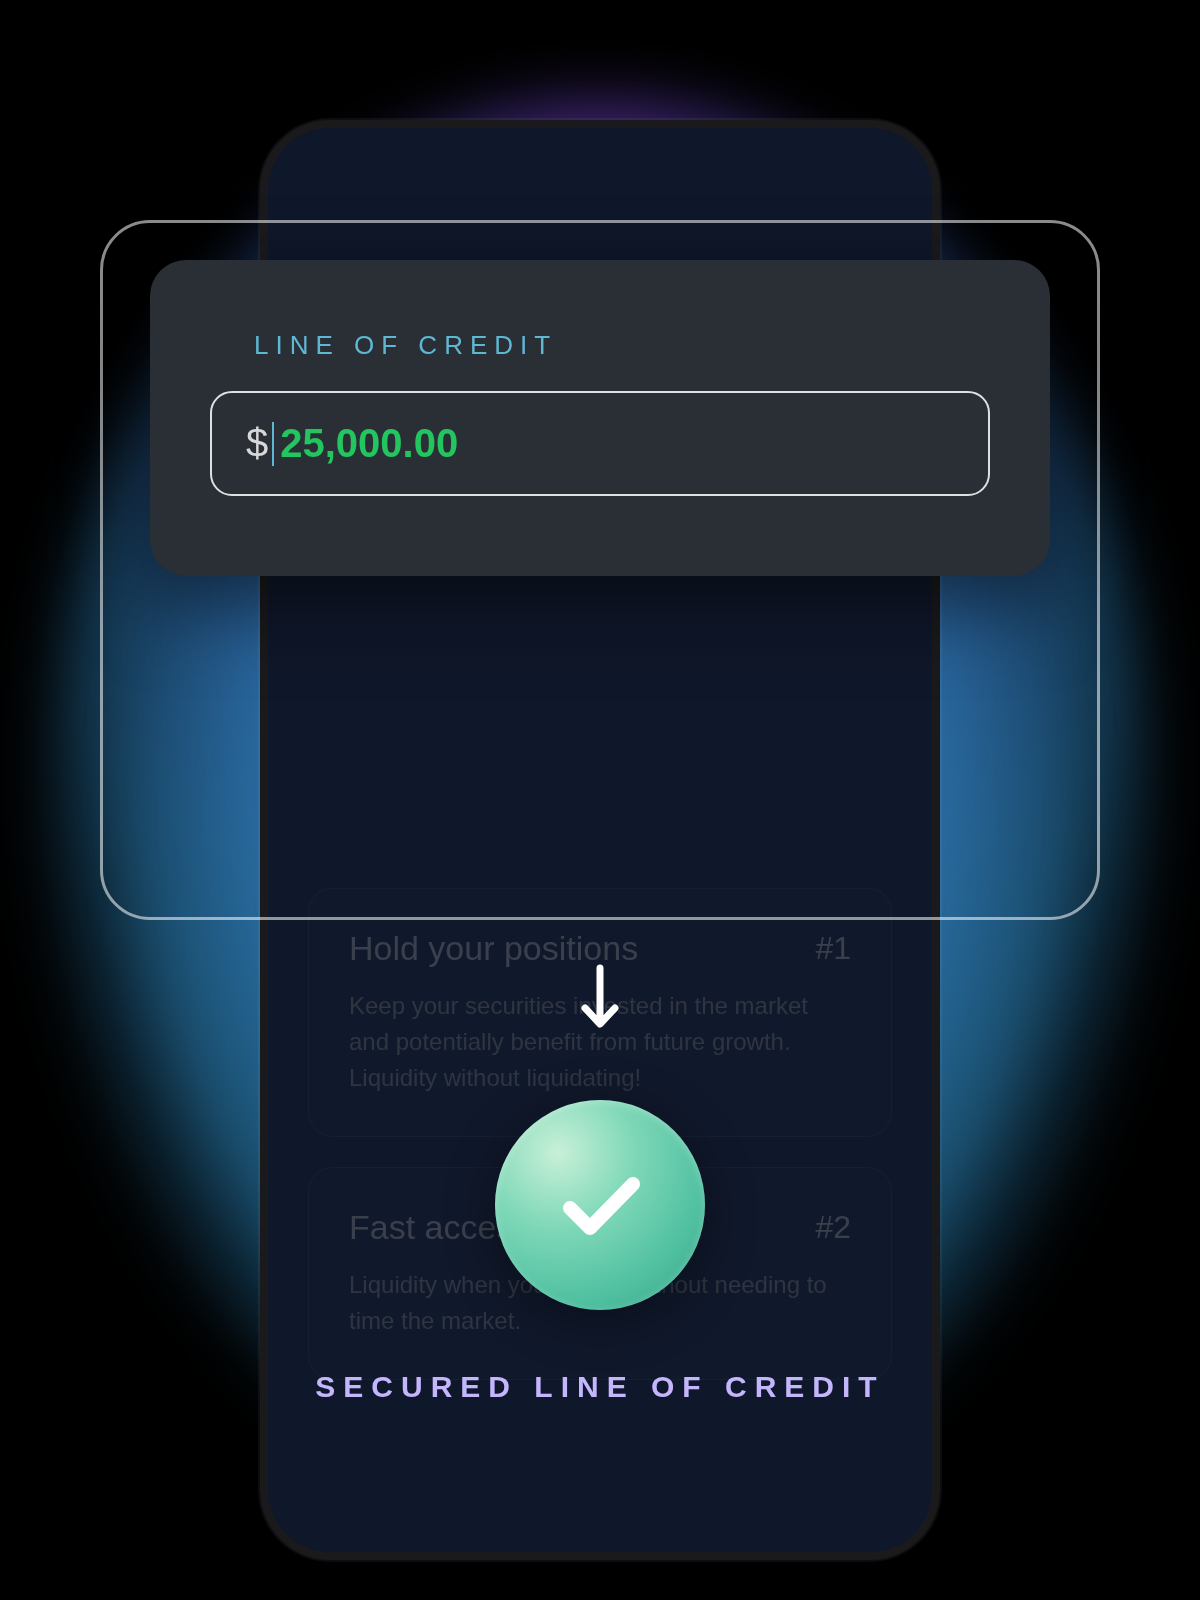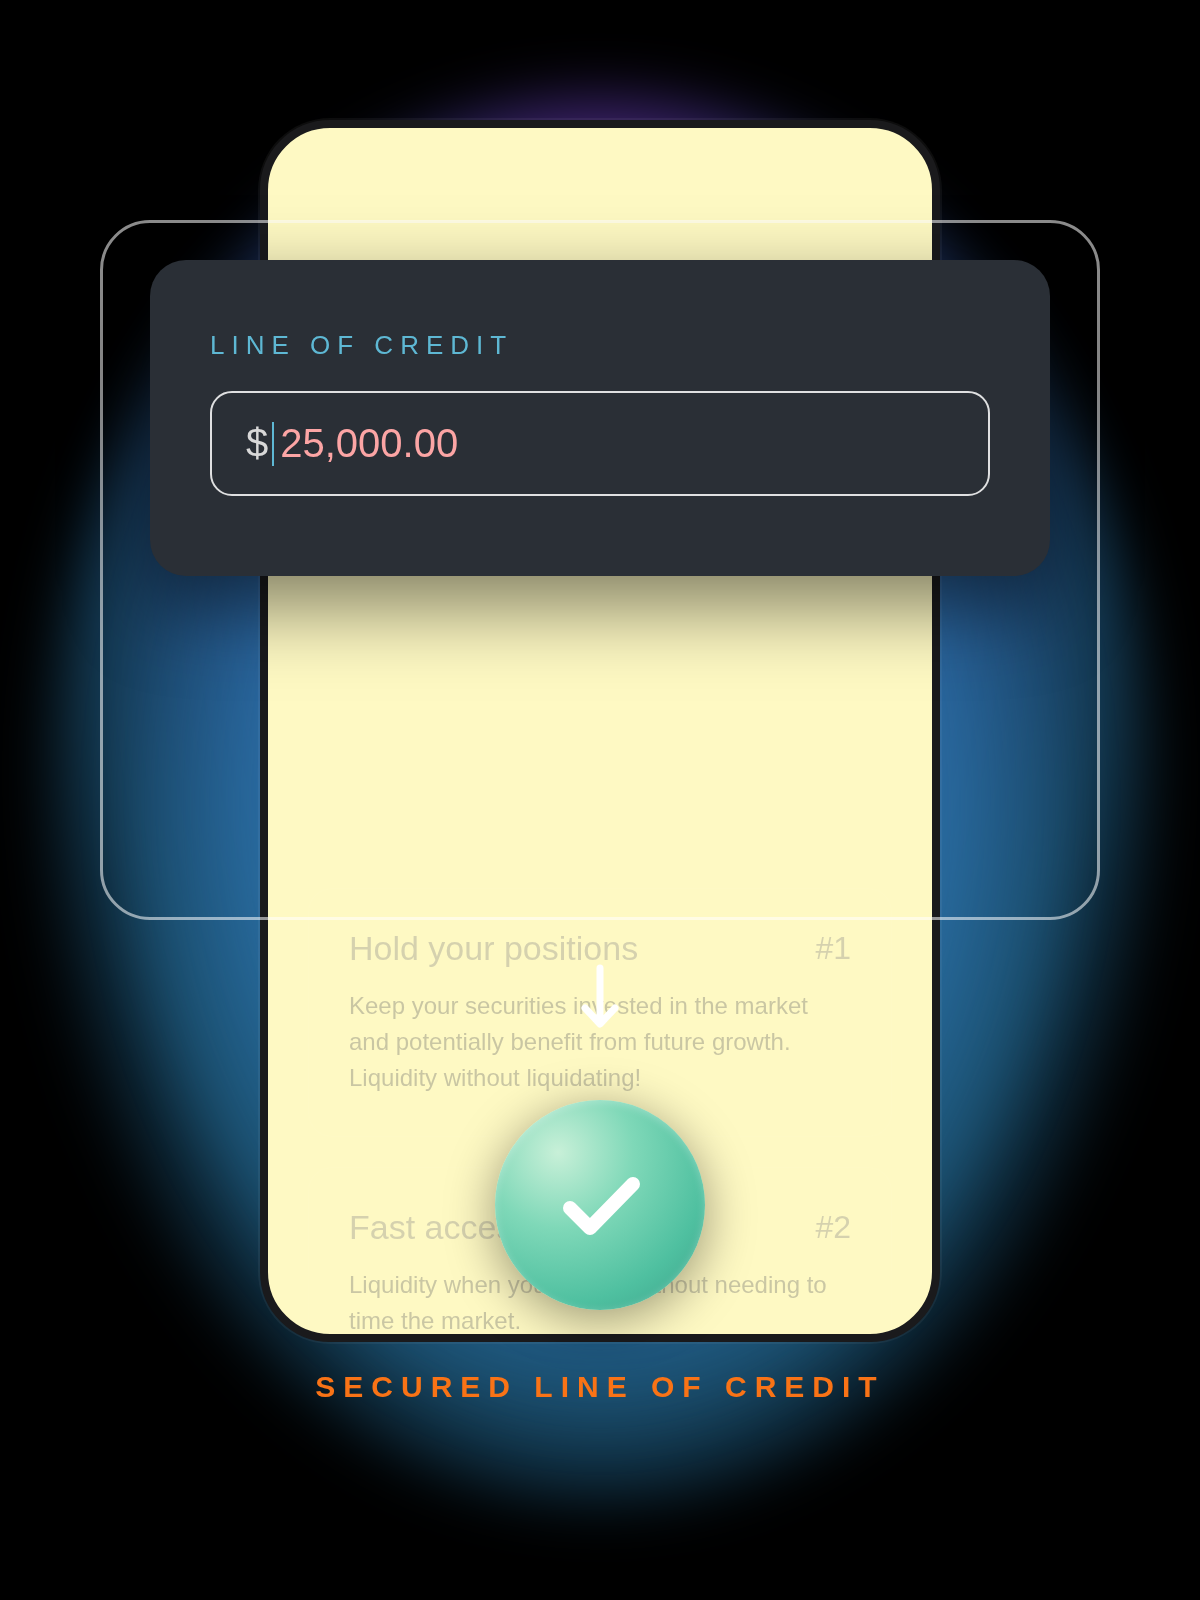--- a/index.html
+++ b/index.html
@@ -44,22 +44,22 @@
       z-index: 1;
     }
 
     
     .phone {
       position: absolute;
       top: 120px;
       left: 50%;
       transform: translateX(-50%);
       width: 680px;
-      height: 1222px;
-      background: #fef9c3;
+      height: 1440px;
+      background: #0f172a;
       border-radius: 70px;
       border: 8px solid #1a1a1c;
       z-index: 2;
       overflow: hidden;
       box-shadow: 0 0 0 2px rgba(255,255,255,0.05);
     }
 
     .phone-content {
       padding: 60px 40px;
       color: #6a6a6a;
@@ -134,20 +134,21 @@
       z-index: 4;
       box-shadow: 0 30px 80px rgba(0,0,0,0.5);
     }
 
     .modal-eyebrow {
       color: #5eb8d4;
       font-size: 26px;
       font-weight: 500;
       letter-spacing: 7px;
       margin-bottom: 30px;
+      margin-left: 44px;
     }
 
     .modal-title {
       color: #f2f2f2;
       font-size: 56px;
       font-weight: 300;
       line-height: 1.25;
       letter-spacing: 0.5px;
       margin-bottom: 80px;
     }
@@ -168,23 +169,23 @@
     }
 
     .caret {
       width: 2px;
       height: 44px;
       background: #5eb8d4;
       margin-right: 2px;
     }
 
     .amount-placeholder {
-      color: #fca5a5;
+      color: #22c55e;
       font-size: 40px;
-      font-weight: 400;
+      font-weight: 700;
     }
 
     
     .arrow-down {
       position: absolute;
       top: 960px;
       left: 50%;
       transform: translateX(-50%);
       z-index: 5;
     }
@@ -205,21 +206,21 @@
       z-index: 5;
       box-shadow: 0 10px 50px rgba(0,0,0,0.4), inset 0 2px 8px rgba(255,255,255,0.3);
     }
 
     
     .secured-label {
       position: absolute;
       top: 1370px;
       left: 50%;
       transform: translateX(-50%);
-      color: #f97316;
+      color: #c4b5fd;
       font-size: 30px;
       font-weight: 700;
       letter-spacing: 8px;
       z-index: 5;
       text-align: right;
       white-space: nowrap;
     }
   </style>
 </head>
 <body>

